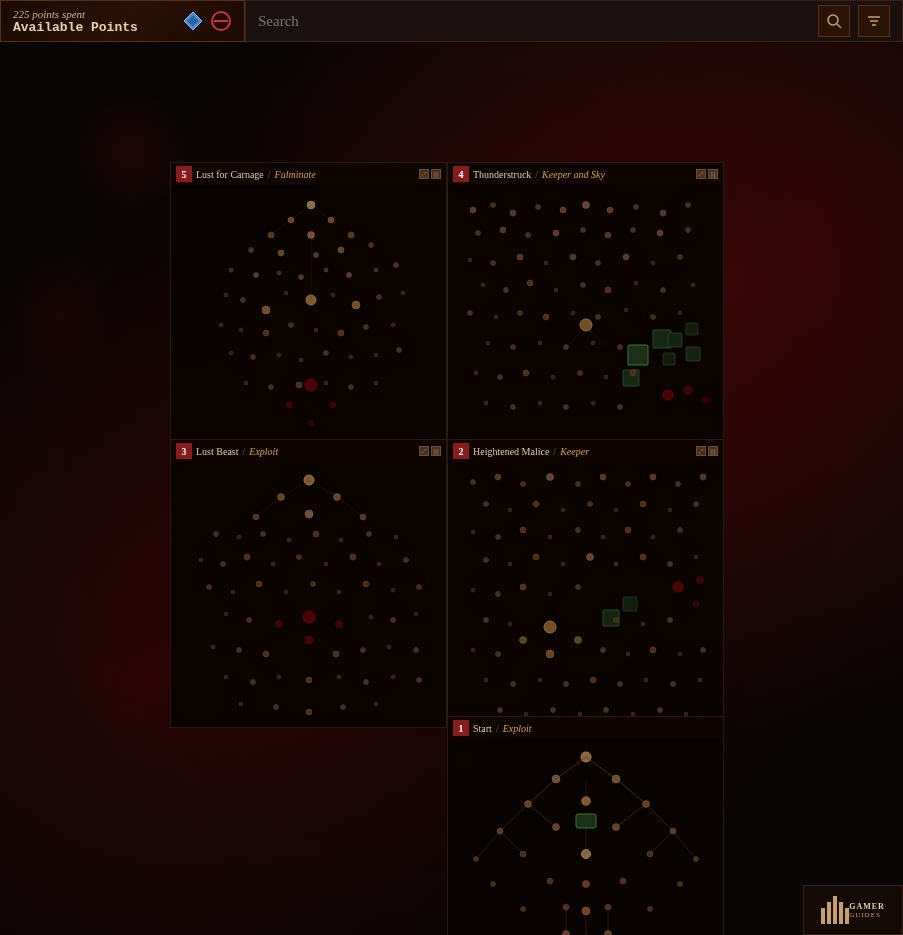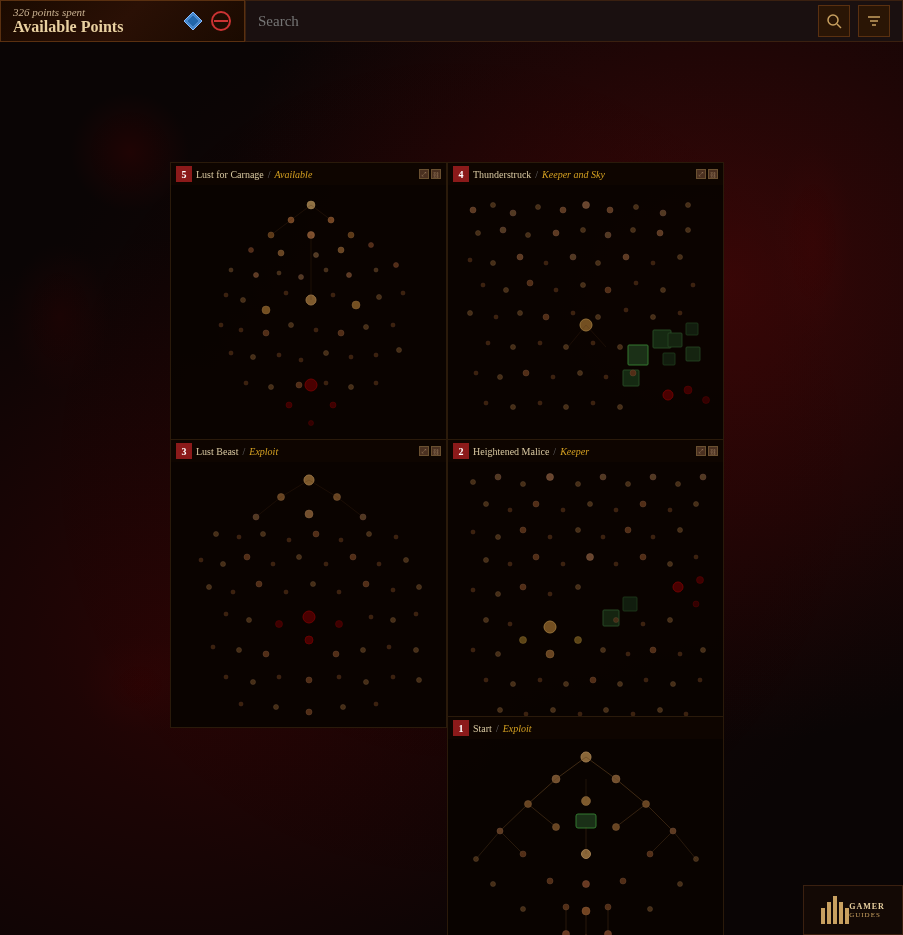--- a/index.html
+++ b/index.html
@@ -50,22 +50,23 @@
     }
 
     .points-spent {
       color: #c8b090;
       font-size: 11px;
       font-style: italic;
     }
 
     .available-points {
       color: #e8d0a0;
-      font-size: 16px;
+      font-size: 13px;
       font-weight: bold;
+      font-family: Liberation Mono, monospace;
     }
 
     .points-icons {
       display: flex;
       gap: 6px;
       margin-left: auto;
     }
 
     .diamond-icon {
       width: 22px;
@@ -245,21 +246,21 @@
     }
   </style>
 </head>
 <body>
 
 <div class="bg-overlay"></div>
 
 <div class="top-bar">
   <div class="points-panel">
     <div class="points-text-group">
-      <span class="points-spent">326 points spent</span>
+      <span class="points-spent">225 points spent</span>
       <span class="available-points">Available Points</span>
     </div>
     <div class="points-icons">
       <div class="diamond-icon">
         <svg width="22" height="22" viewBox="0 0 22 22">
           <polygon points="11,2 20,11 11,20 2,11" fill="#4488cc" stroke="#88bbff" stroke-width="1"></polygon>
           <polygon points="11,5 17,11 11,17 5,11" fill="#2266aa" stroke="#6699dd" stroke-width="0.5"></polygon>
         </svg>
       </div>
       <div class="no-icon">
@@ -294,21 +295,21 @@
   <div style="position:absolute;top:50px;left:70px;width:120px;height:120px;background:radial-gradient(ellipse,rgba(80,0,0,0.3) 0%,transparent 70%);border-radius:50%;pointer-events:none;"></div>
   <div style="position:absolute;top:200px;left:10px;width:100px;height:150px;background:radial-gradient(ellipse,rgba(60,0,0,0.25) 0%,transparent 70%);border-radius:50%;pointer-events:none;"></div>
   <div style="position:absolute;top:100px;right:50px;width:80px;height:200px;background:radial-gradient(ellipse,rgba(80,0,0,0.2) 0%,transparent 70%);border-radius:50%;pointer-events:none;"></div>
   <div style="position:absolute;bottom:200px;left:80px;width:120px;height:100px;background:radial-gradient(ellipse,rgba(70,0,0,0.2) 0%,transparent 70%);border-radius:50%;pointer-events:none;"></div>
 
   <div style="position:absolute;top:120px;left:170px;width:277px;border:1px solid #2a1a0a;background:rgba(8,3,0,0.88);">
     <div class="tree-cell-header">
       <div class="num-badge">5</div>
       <span class="tree-name-normal">Lust for Carnage</span>
       <span class="tree-slash">/</span>
-      <span class="tree-name-special">Available</span>
+      <span class="tree-name-special">Fulminate</span>
       <div class="tree-header-icons">
         <div class="tree-hdr-icon">⤢</div>
         <div class="tree-hdr-icon">⛓</div>
       </div>
     </div>
     <div class="tree-body" style="height:255px;">
       <svg class="node-canvas" width="277" height="255" viewBox="0 0 277 255">
 
         <rect width="277" height="255" fill="rgba(10,3,0,0.6)"></rect>
 

